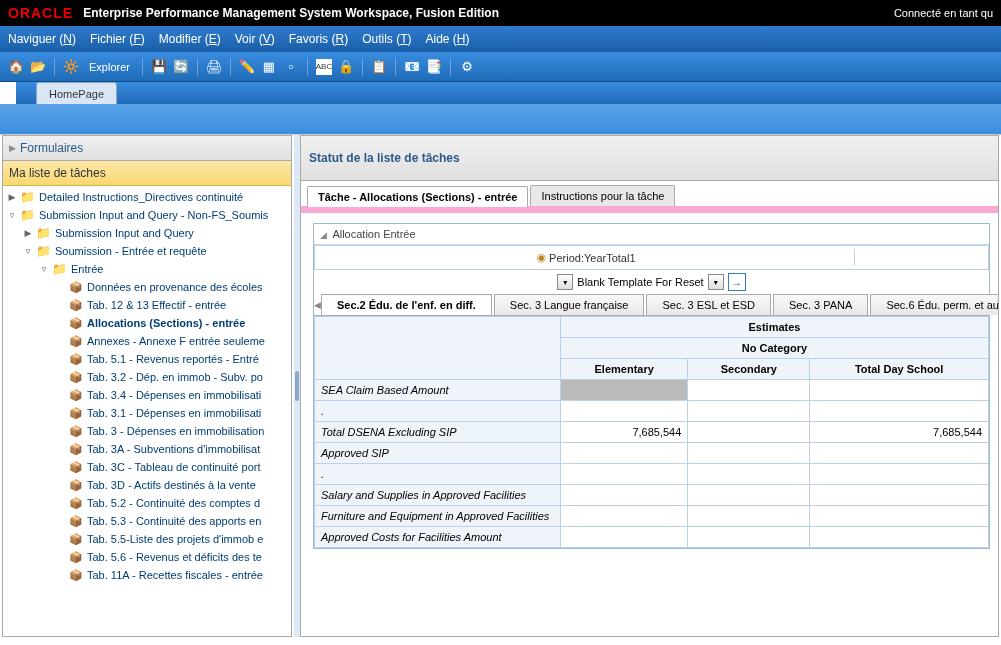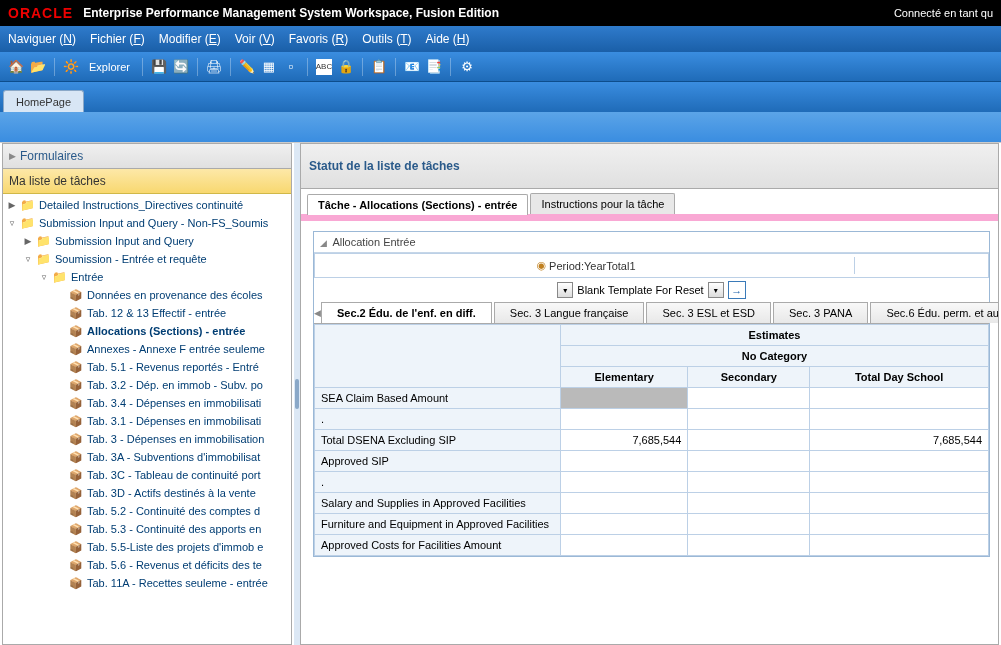--- a/index.html
+++ b/index.html
@@ -8,21 +8,21 @@
 .logo { color: #e00; font-weight: bold; font-size: 14px; letter-spacing: 1px; margin-right: 10px; }
 .header-title { font-weight: bold; font-size: 12px; flex: 1; }
 .header-right { font-size: 11px; }
 .menubar { background: linear-gradient(#2f7bcc, #1a5fa8); color: #fff; height: 26px; display: flex; align-items: center; padding: 0 8px; }
 .menubar-item { margin-right: 14px; cursor: pointer; font-size: 12px; }
 .menubar-item u { text-decoration: underline; }
 .toolbar { background: linear-gradient(#3a8de0, #1f6bb8); height: 30px; display: flex; align-items: center; padding: 0 8px; gap: 6px; border-bottom: 1px solid #0d4d8c; }
 .tb-icon { width: 16px; height: 16px; display: inline-flex; align-items: center; justify-content: center; cursor: pointer; color: #fff; font-size: 13px; }
 .tb-sep { width: 1px; height: 18px; background: rgba(255,255,255,0.3); margin: 0 2px; }
 .tb-explorer { color: #fff; font-size: 11px; cursor: pointer; margin: 0 4px; }
-.tabs-bar { background: linear-gradient(#3a8de0, #1f6bb8); height: 30px; display: flex; align-items: flex-end; padding: 0 3px; }
+.tabs-bar { background: linear-gradient(#3a8de0, #1f6bb8); height: 22px; display: flex; align-items: flex-end; padding: 0 20px; margin-left: 16px; }
 .main-tab { background: #d8e6f5; border: 1px solid #8aa8c8; border-bottom: none; padding: 5px 12px 4px; margin-right: 2px; font-size: 11px; color: #333; border-radius: 3px 3px 0 0; cursor: pointer; }
 .main-tab.active { background: #fff; font-weight: normal; position: relative; }
 .main-tab .close-x { margin-left: 6px; color: #666; cursor: pointer; }
 .blue-band { background: linear-gradient(#5ba4e8, #3a8de0); height: 30px; }
 .workspace { display: flex; height: calc(645px - 26px - 26px - 30px - 30px - 30px); border-top: 1px solid #ccc; }
 .left-panel { width: 290px; background: #fff; border: 1px solid #aaa; margin: 0 2px; display: flex; flex-direction: column; }
 .left-header { background: linear-gradient(#f0f0f0, #e0e0e0); border-bottom: 1px solid #aaa; padding: 5px 6px; font-size: 12px; color: #2a5a8a; display: flex; align-items: center; cursor: pointer; }
 .left-header .chev { margin-right: 4px; color: #888; font-size: 9px; }
 .left-sub { background: linear-gradient(#fde8a8, #f8d870); padding: 5px 6px; font-size: 12px; color: #333; border-bottom: 1px solid #d0b848; }
 .tree { flex: 1; overflow-y: auto; overflow-x: hidden; padding: 2px 0; }
@@ -47,21 +47,21 @@
 .period-cell:last-child { border-right: none; flex: 0 0 130px; }
 .template-row { padding: 3px; display: flex; align-items: center; justify-content: center; gap: 4px; font-size: 11px; }
 .dropdown-arrow { border: 1px solid #888; width: 16px; height: 16px; display: inline-flex; align-items: center; justify-content: center; font-size: 8px; background: linear-gradient(#fff,#ddd); cursor: pointer; }
 .go-btn { border: 1px solid #3a7ab8; width: 18px; height: 18px; display: inline-flex; align-items: center; justify-content: center; font-size: 11px; color: #1a5fa8; background: #fff; cursor: pointer; font-weight: bold; }
 .sec-tabs { display: flex; border-bottom: 1px solid #aaa; background: #fff; align-items: center; }
 .sec-scroll { width: 16px; text-align: center; font-size: 9px; color: #888; cursor: pointer; }
 .sec-tab { border: 1px solid #aaa; border-bottom: none; padding: 4px 15px; margin-right: 2px; font-size: 11px; background: linear-gradient(#f8f8f8,#e8e8e8); cursor: pointer; white-space: nowrap; }
 .sec-tab.active { background: #fff; font-weight: bold; }
 .data-table { border-collapse: collapse; width: 100%; font-size: 11px; }
 .data-table th, .data-table td { border: 1px solid #bcd0e6; padding: 4px 6px; text-align: center; }
-.data-table .row-label { text-align: left; background: #eef4fa; width: 246px; }
+.data-table .row-label { text-align: left; background: #eef4fa; width: 246px; font-style: italic; }
 .data-table .col-h { background: #eef4fa; }
 .data-table .num { text-align: right; }
 .data-table .greyed { background: #bababa; }
 .splitter { width: 6px; background: #dce8f5; cursor: col-resize; display: flex; align-items: center; justify-content: center; margin: 0; }
 .splitter-handle { width: 4px; height: 30px; background: #8aa8c8; border-radius: 2px; }
 </style>
 </head>
 <body>
 
 <div class="header">
@@ -245,21 +245,21 @@
         <div class="tree-node">
           <span class="indent" style="width: 48px;"></span>
           <span class="tree-toggle"></span>
           <span class="tree-icon form-icon">📦</span>
           <span>Tab. 5.6 - Revenus et déficits des te</span>
         </div>
         <div class="tree-node">
           <span class="indent" style="width: 48px;"></span>
           <span class="tree-toggle"></span>
           <span class="tree-icon form-icon">📦</span>
-          <span>Tab. 11A - Recettes seuleme - entrée</span>
+          <span>Tab. 11A - Recettes fiscales - entrée</span>
         </div>
       </div>
   </div>
 
   <div class="splitter">
     <div class="splitter-handle"></div>
   </div>
 
   <div class="right-panel">
     <div class="right-header">Statut de la liste de tâches</div>

